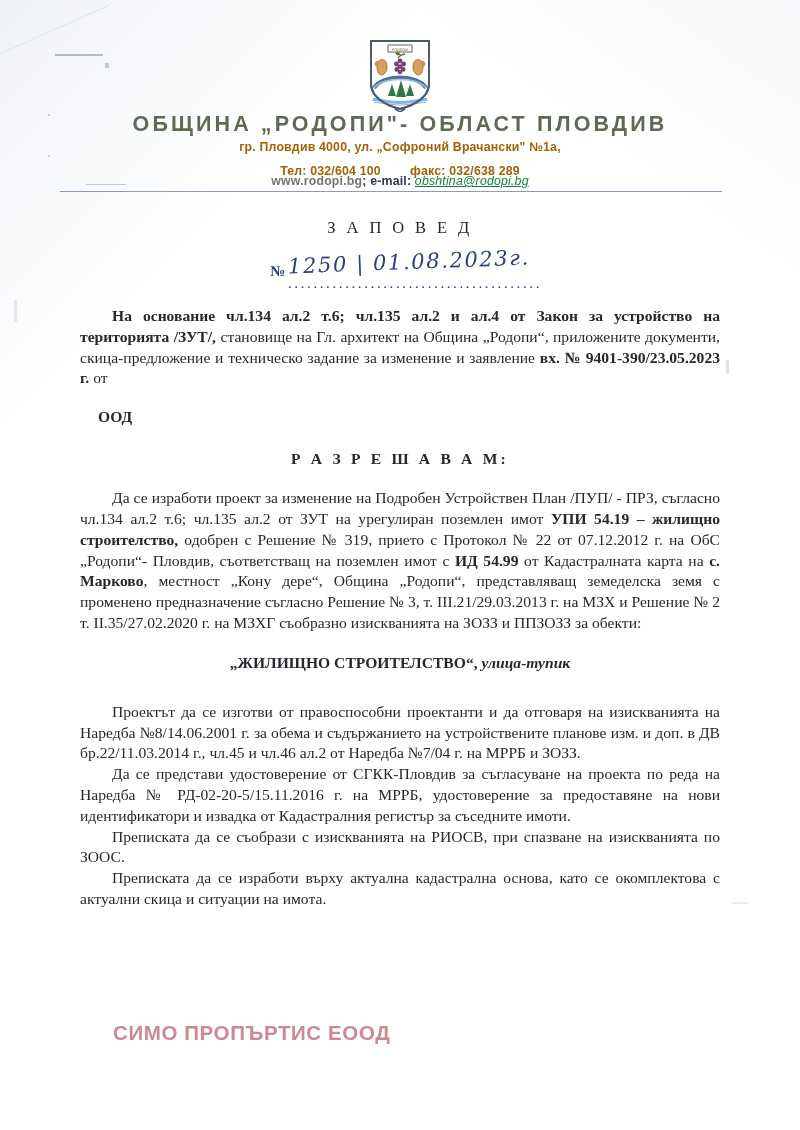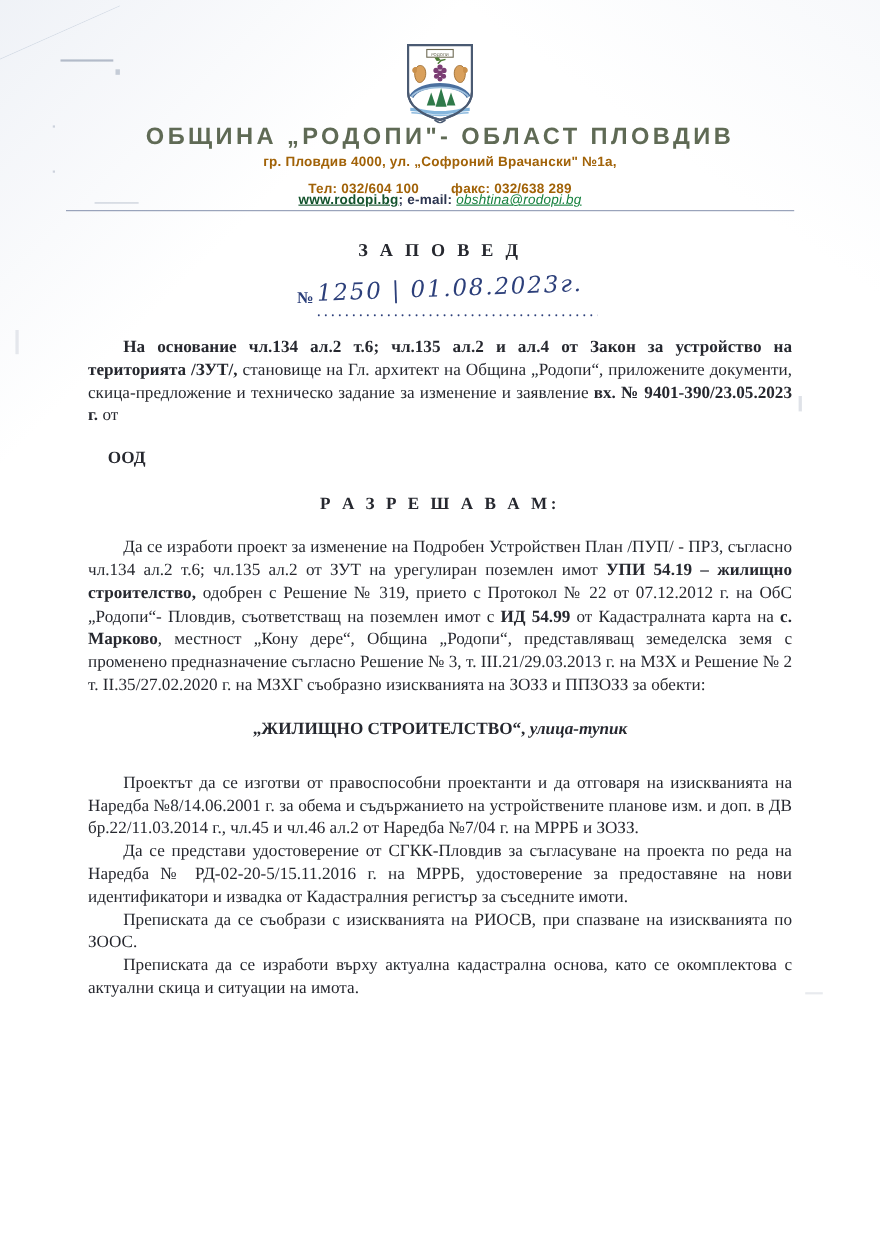--- a/index.html
+++ b/index.html
@@ -90,23 +90,22 @@
   .contact-line {
     position: absolute;
     left: 0; right: 0;
     top: 174px;
     text-align: center;
     font-family: "Liberation Sans", "DejaVu Sans", sans-serif;
     font-size: 12.3px;
     letter-spacing: .2px;
   }
   .contact-line .site {
-    color: #14532d;
-    font-weight: 700;
-    text-decoration: underline;
+    color: #737373;
+    font-weight: 700;
   }
   .contact-line .semi { color:#2c3550; font-weight:700; }
   .contact-line .elabel { color:#2c3550; font-weight:700;text-align:right; }
   .contact-line .email {
     color: #15803d;
     text-decoration: underline;
     font-weight: 400;
     font-style: italic;
   }
   .head-rule {
@@ -121,21 +120,21 @@
 
   
   .doc {
     position: absolute;
     left: 80px;
     width: 640px;
     top: 218px;
   }
   .zapoved {
     text-align: center;
-    font-weight: 700;
+    font-weight: 400;
     font-size: 16.5px;
     letter-spacing: 3.4px;
     margin: 0 0 8px 0;
   }
   
   .numline {
     position: relative;
     height: 46px;
     margin: 0 0 14px 0;
   }
@@ -311,14 +310,15 @@
     <p class="body">Проектът да се изготви от правоспособни проектанти и да отговаря на изискванията на Наредба №8/14.06.2001 г. за обема и съдържанието на устройствените планове изм. и доп. в ДВ бр.22/11.03.2014 г., чл.45 и чл.46 ал.2 от Наредба №7/04 г. на МРРБ и ЗОЗЗ.</p>
 
     <p class="body">Да се представи удостоверение от  СГКК-Пловдив за съгласуване на проекта по реда на Наредба № РД-02-20-5/15.11.2016 г. на МРРБ, удостоверение за предоставяне на нови идентификатори и извадка от Кадастралния регистър за съседните имоти.</p>
 
     <p class="body">Преписката да се съобрази с изискванията на РИОСВ, при спазване на изискванията по ЗООС.</p>
 
     <p class="body">Преписката да се изработи върху актуална кадастрална основа, като се окомплектова с актуални скица и ситуации на имота.</p>
 
   </div>
 
+  <div class="watermark">СИМО ПРОПЪРТИС ЕООД</div>
 
 </div>
 
 </body></html>

